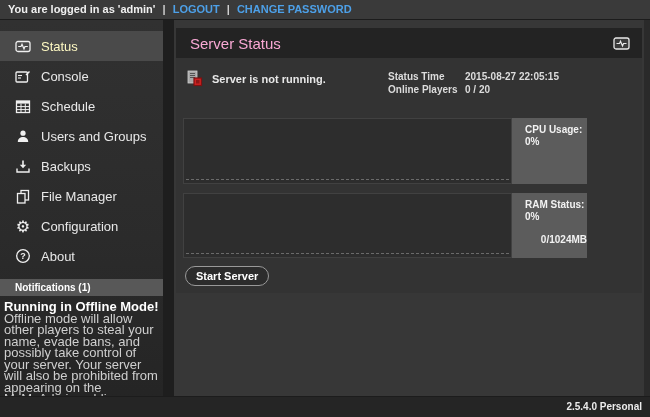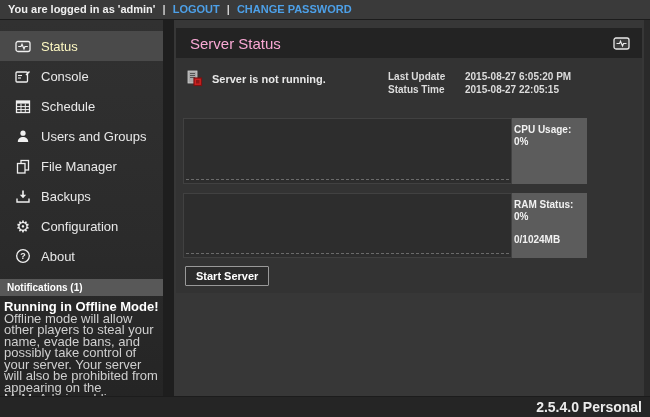--- a/index.html
+++ b/index.html
@@ -21,21 +21,21 @@
              background:linear-gradient(180deg,#313131 0%,#2b2b2b 55%,#242424 100%); }
   .menu { list-style:none; margin-top:11px; }
   .menu-item { height:30px; display:flex; align-items:center; cursor:pointer;
                color:#e8e8e8; font-size:13px; }
   .menu-item .icon { width:18px; margin-left:14px; display:flex; justify-content:center;
                      align-items:center; color:#f0f0f0; }
   .menu-item .mlabel { margin-left:9px; }
   .menu-item.active { background:#4a4a4a; color:#fef9c3; }
   .notif-header { position:absolute; top:259px; left:0; width:163px; height:17px;
                   background:#585858; color:#fff; font-size:10px; font-weight:bold;
-                  line-height:17px; padding-left:7px; }
+                  line-height:17px; padding-left:15px; }
   .notif-body { position:absolute; top:281px; left:4px; width:156px; font-size:13px;
                 line-height:11.5px; color:#cfcfcf; }
   .notif-title { font-weight:bold; color:#fff; }
 
   
   .divider { position:absolute; left:163px; top:20px; width:11px; height:376px;
              background:#1e1e1e; }
 
   
   .content { position:absolute; left:174px; top:20px; width:470px; height:376px;
@@ -58,34 +58,34 @@
   .info-row .ilabel { width:77px; }
 
   .chart { position:absolute; left:7px; width:329px; background:#2d2d2d;
            border:1px solid #414141; }
   .chart::after { content:""; position:absolute; left:2px; right:2px; bottom:3px;
                   border-top:1px dashed #6a6a6a; }
   .chart.cpu { top:60px; height:66px; }
   .chart.ram { top:135px; height:65px; }
   .usage-box { position:absolute; left:336px; width:75px; background:#5c5c5c;
                color:#f2f2f2; font-size:10px; font-weight:bold; line-height:12px;
-               padding:6px 0 0 2px; }
+               padding:6px 0 0 13px; }
   .usage-box.cpu { top:60px; height:66px; }
   .usage-box.ram { top:135px; height:65px; }
-  .usage-detail { margin-top:11px; }
+  .usage-detail { margin-top:11px;text-align:right; }
 
   .start-btn { position:absolute; left:9px; top:208px; height:20px; min-width:77px;
-               background:#2c2c2c; border:1px solid #999; border-radius:1px;
+               background:#2c2c2c; border:1px solid #999; border-radius:10px;
                color:#fff; font-size:11px; font-weight:bold;
                font-family:"Liberation Sans",sans-serif; padding:0 10px; cursor:pointer; }
 
   
   .bottombar { position:absolute; left:0; bottom:0; width:650px; height:21px;
                background:#252525; border-top:1px solid #1c1c1c; text-align:right;
-               font-size:14px; font-weight:bold; color:#ececec; line-height:20px;
+               font-size:10px; font-weight:bold; color:#ececec; line-height:20px;
                padding-right:8px; }
 
   svg { display:block; }
 </style>
 </head>
 <body>
 
 <div class="app">
 
   <header class="topbar">
@@ -136,35 +136,35 @@
           <svg width="15" height="15" viewBox="0 0 15 15">
               <circle cx="7" cy="4.2" r="2.6" fill="currentColor"></circle>
               <path d="M1.8 13 C1.8 9.6 4.2 8 7 8 C9.8 8 12.2 9.6 12.2 13 Z" fill="currentColor"></path>
             </svg>
         </span>
         <span class="mlabel">Users and Groups</span>
       </li>
       <li class="menu-item">
         <span class="icon">
           <svg width="16" height="15" viewBox="0 0 16 15">
-              <rect x="6" y="1.5" width="7.5" height="9.5" fill="none" stroke="currentColor" stroke-width="1.3"></rect>
-              <rect x="2.5" y="4.5" width="7.5" height="9.5" fill="#2e2e2e" stroke="currentColor" stroke-width="1.3"></rect>
-            </svg>
-        </span>
-        <span class="mlabel">File Manager</span>
-      </li>
-      <li class="menu-item">
-        <span class="icon">
-          <svg width="16" height="15" viewBox="0 0 16 15">
               <path d="M2 9.5 V13 H14 V9.5" fill="none" stroke="currentColor" stroke-width="1.4"></path>
               <line x1="8" y1="1.5" x2="8" y2="8" stroke="currentColor" stroke-width="1.6"></line>
               <polygon points="4.8,5.8 8,9.3 11.2,5.8" fill="currentColor"></polygon>
             </svg>
         </span>
         <span class="mlabel">Backups</span>
+      </li>
+      <li class="menu-item">
+        <span class="icon">
+          <svg width="16" height="15" viewBox="0 0 16 15">
+              <rect x="6" y="1.5" width="7.5" height="9.5" fill="none" stroke="currentColor" stroke-width="1.3"></rect>
+              <rect x="2.5" y="4.5" width="7.5" height="9.5" fill="#2e2e2e" stroke="currentColor" stroke-width="1.3"></rect>
+            </svg>
+        </span>
+        <span class="mlabel">File Manager</span>
       </li>
       <li class="menu-item">
         <span class="icon" style="font-size:16px; line-height:15px;">⚙</span>
         <span class="mlabel">Configuration</span>
       </li>
       <li class="menu-item">
         <span class="icon">
           <svg width="16" height="16" viewBox="0 0 16 16">
               <circle cx="8" cy="8" r="6.3" fill="none" stroke="currentColor" stroke-width="1.3"></circle>
               <text x="8" y="11.2" text-anchor="middle" font-size="9" font-weight="bold" fill="currentColor" font-family="Liberation Sans, sans-serif">?</text>
@@ -205,26 +205,26 @@
                 <line x1="4" y1="7.5" x2="9" y2="7.5" stroke="#555" stroke-width="1"></line>
                 <rect x="8" y="8" width="7.5" height="7.5" fill="#cc2222" stroke="#7d1111" stroke-width="1.2"></rect>
                 <rect x="10" y="10" width="3.5" height="3.5" fill="#8e1616"></rect>
               </svg>
           </span>
           <span class="smsg">Server is not running.</span>
         </div>
 
         <div class="info-block">
           <div class="info-row">
-            <span class="ilabel">Last Update</span>
-            <span class="ivalue">2015-08-27 6:05:20 PM</span>
+            <span class="ilabel">Status Time</span>
+            <span class="ivalue">2015-08-27 22:05:15</span>
           </div>
           <div class="info-row">
-            <span class="ilabel">Status Time</span>
-            <span class="ivalue">2015-08-27 22:05:15</span>
+            <span class="ilabel">Online Players</span>
+            <span class="ivalue">0 / 20</span>
           </div>
         </div>
 
         <div class="chart cpu"></div>
         <div class="usage-box cpu">
           <div>CPU Usage:</div>
           <div>0%</div>
         </div>
 
         <div class="chart ram"></div>

